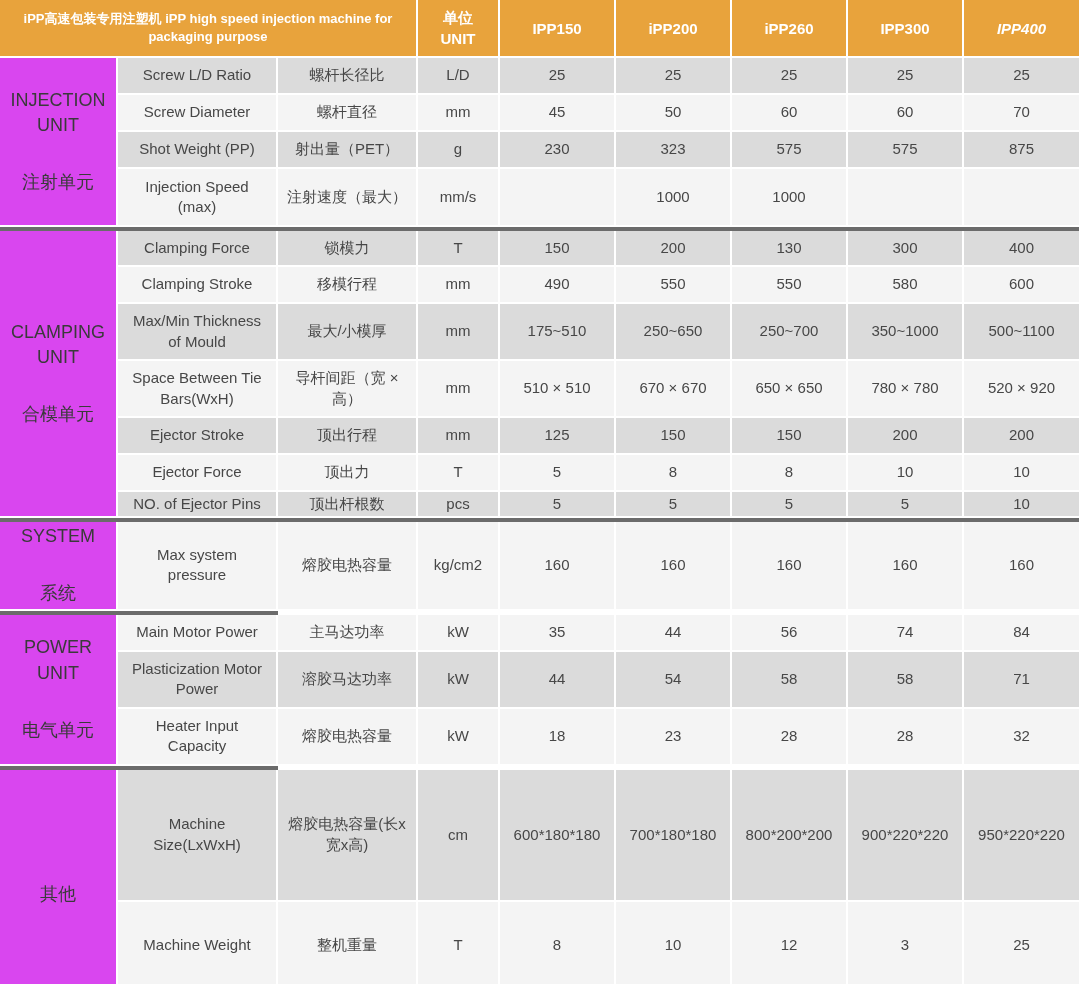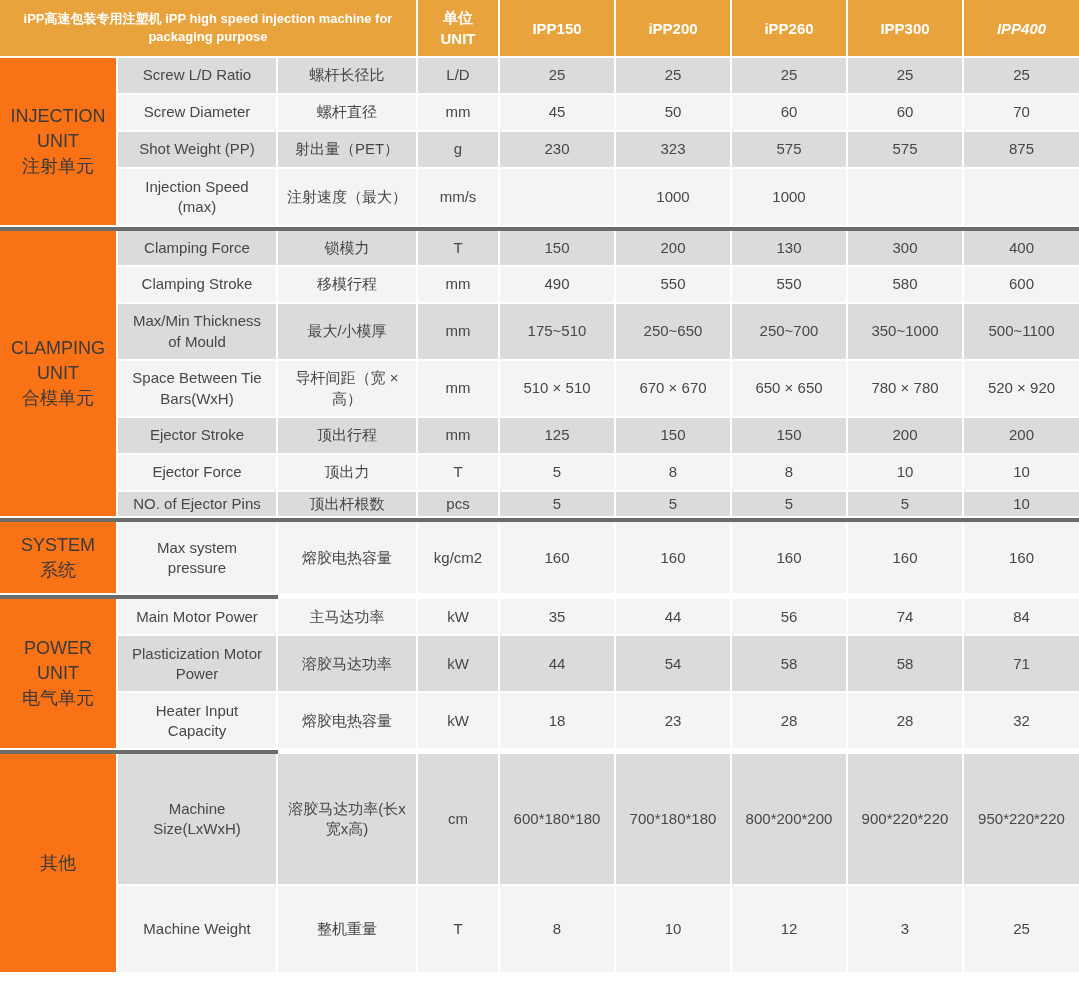--- a/index.html
+++ b/index.html
@@ -6,25 +6,25 @@
   body{width:1079px;height:984px;font-family:"Liberation Sans",sans-serif;-webkit-font-smoothing:antialiased;}
   table.spec{border-collapse:separate;border-spacing:0;table-layout:fixed;width:1079px;}
   
   th.hdr{background:#E8A33C;color:#ffffff;font-weight:bold;font-size:15px;text-align:center;
          vertical-align:middle;border-right:2px solid #fff;border-bottom:2px solid #fff;
          padding:2px 8px;line-height:1.4;}
   th.hdr:last-child{border-right:0;font-style:italic;}
   th.title-cell{font-size:13px;}
   th.unit-hdr span{display:block;}
   
-  td.cat{background:#f97316;color:#3a3a3a;text-align:center;vertical-align:middle;
+  td.cat{background:#d946ef;color:#3a3a3a;text-align:center;vertical-align:middle;
          font-size:18px;line-height:1.4;border-right:2px solid #fff;border-bottom:2px solid #fff;
          padding:2px 4px;word-wrap:break-word;}
   td.cat .cat-en{display:block;}
-  td.cat .cat-zh{display:block;}
+  td.cat .cat-zh{display:block;margin-top:32px;}
   
   td.c{border-right:2px solid #fff;border-bottom:2px solid #fff;text-align:center;
        vertical-align:middle;color:#474747;font-size:15px;padding:2px 8px;line-height:1.35;
        word-wrap:break-word;}
   td.c:last-child{border-right:0;}
   tr.row-gray  td.c{background:#DBDBDB;}
   tr.row-light td.c{background:#F4F4F4;}
   
   tr.divider td{padding:0;border:0;height:4px;line-height:0;font-size:0;}
   tr.divider td.dark{background:#6B6B6B;}
@@ -247,21 +247,21 @@
     <td class="dark" colspan="2"></td>
         <td class="rest" colspan="7"></td>
   </tr>
 
   <tr class="row-gray" style="height:132px">
     <td class="cat" rowspan="2">
       <span class="cat-en"></span>
       <span class="cat-zh">其他</span>
     </td>
     <td class="c">Machine Size(LxWxH)</td>
-    <td class="c">溶胶马达功率(长x宽x高)</td>
+    <td class="c">熔胶电热容量(长x宽x高)</td>
     <td class="c">cm</td>
     <td class="c">600*180*180</td>
     <td class="c">700*180*180</td>
     <td class="c">800*200*200</td>
     <td class="c">900*220*220</td>
     <td class="c">950*220*220</td>
   </tr>
   <tr class="row-light" style="height:88px">
     <td class="c">Machine Weight</td>
     <td class="c">整机重量</td>

